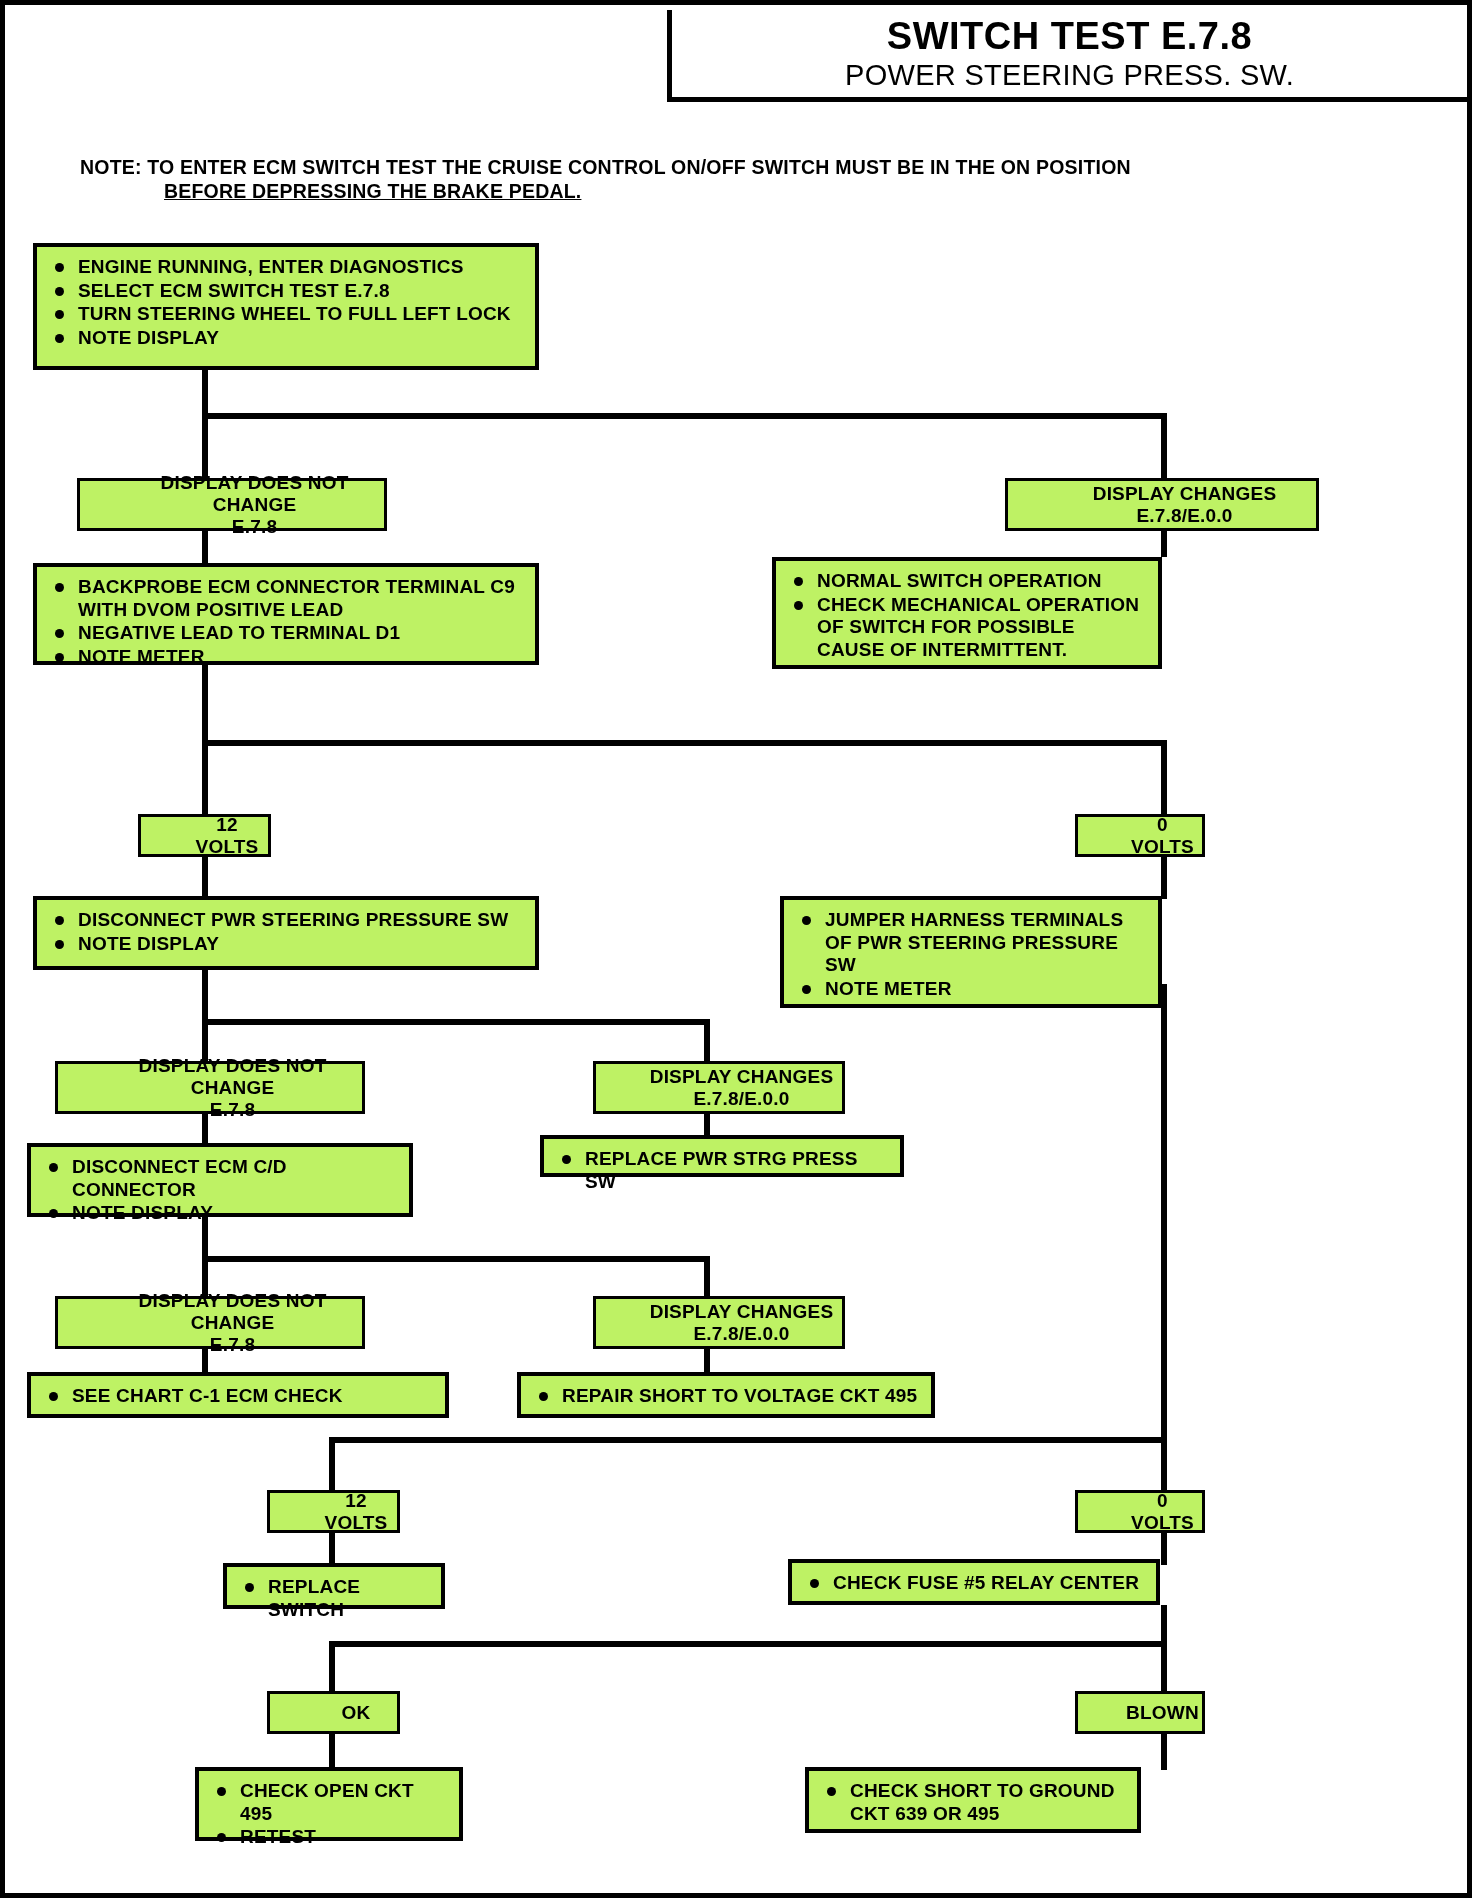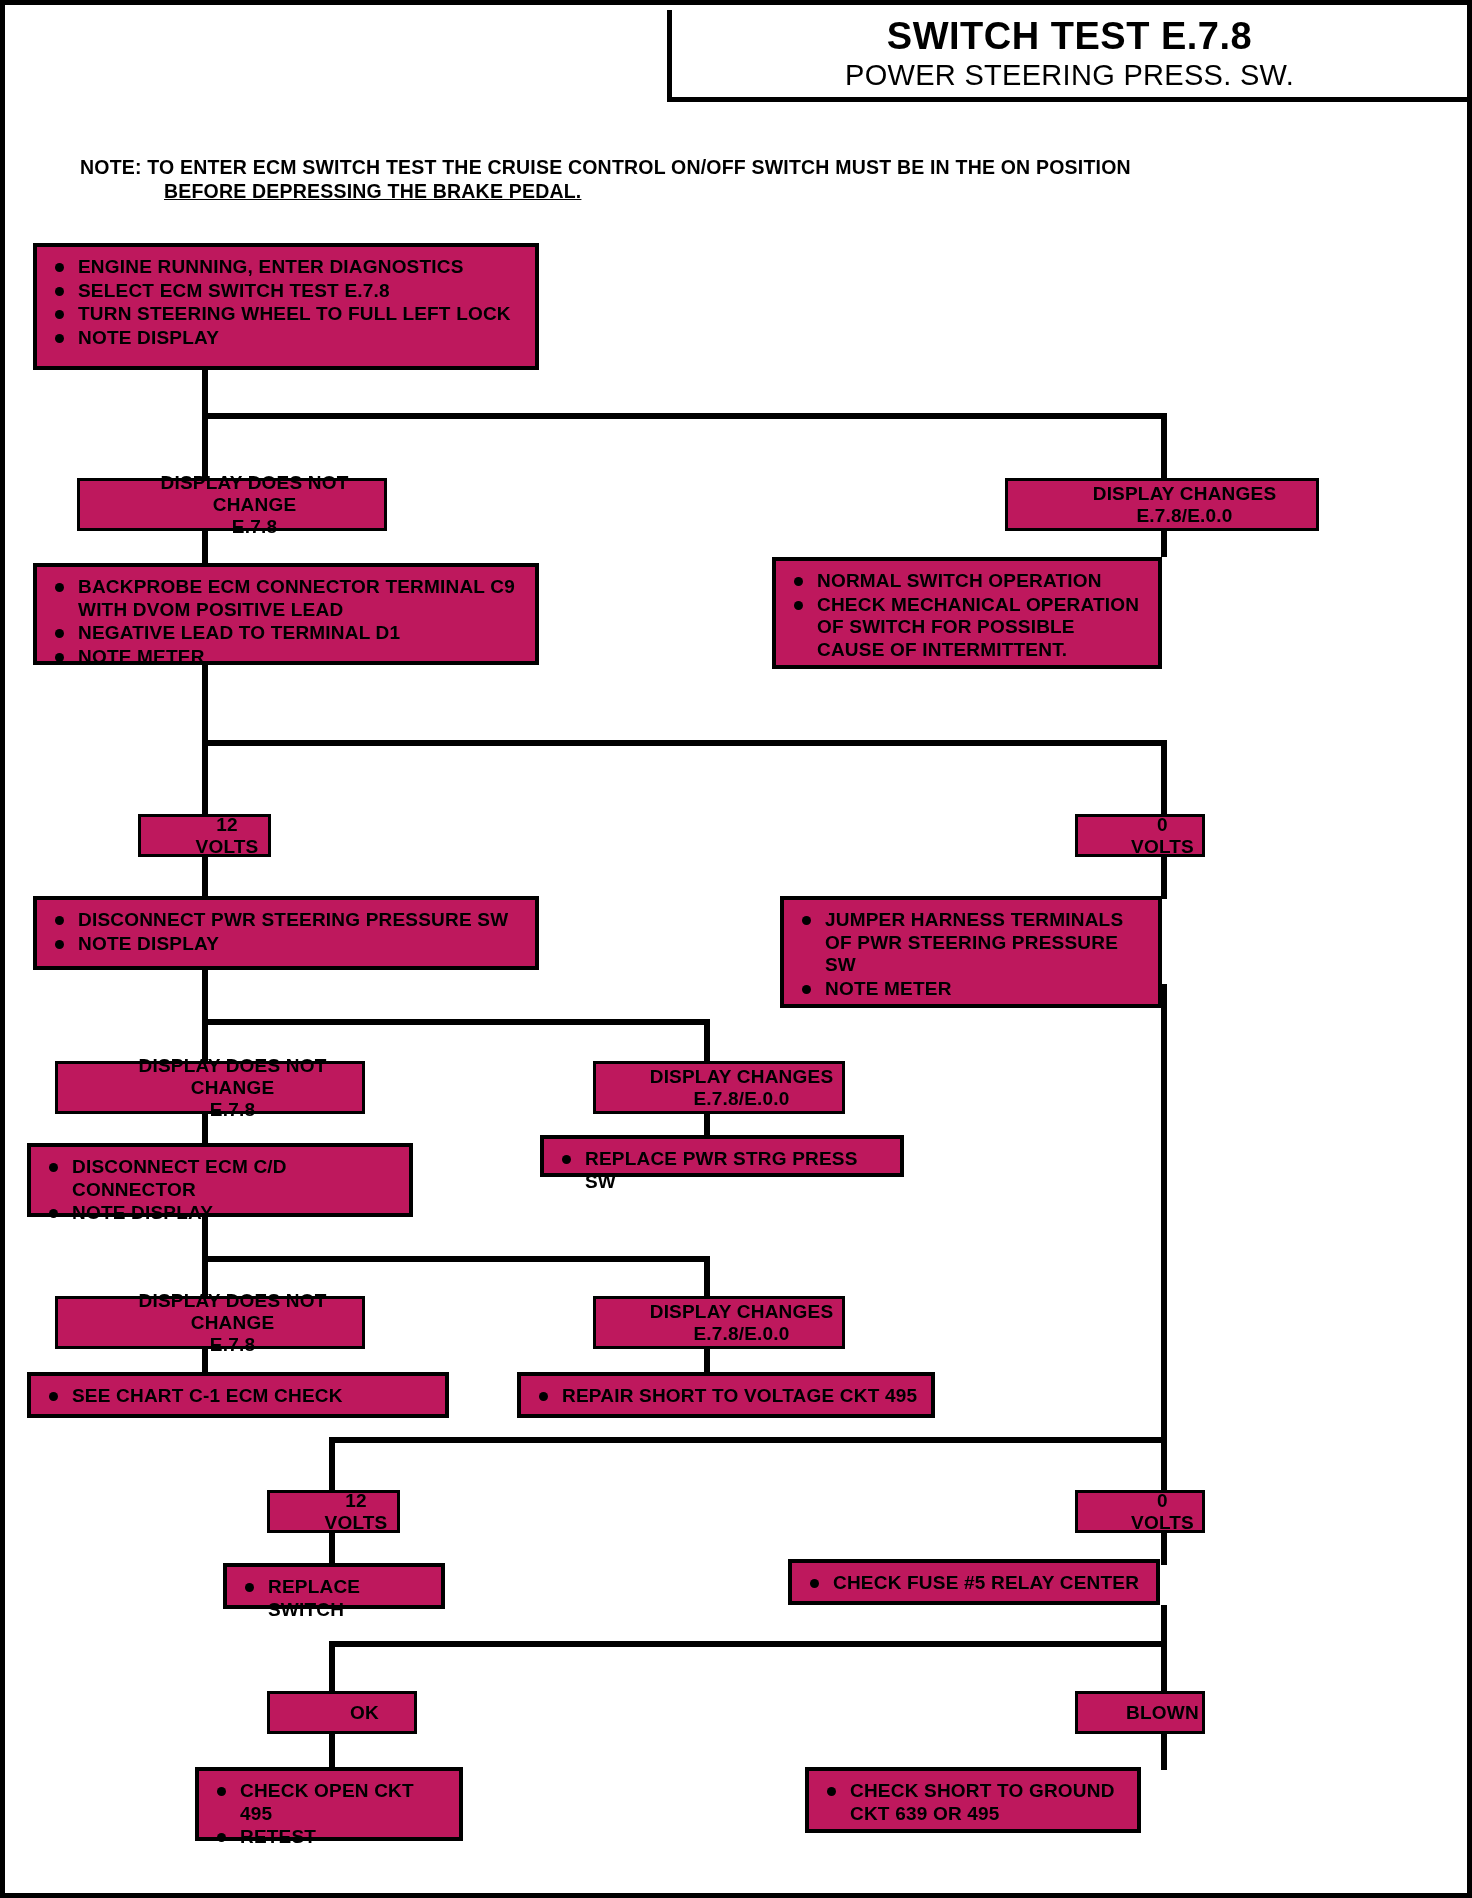--- a/index.html
+++ b/index.html
@@ -28,21 +28,21 @@
   }
   
   .note{
     position:absolute;left:75px;top:150px;width:1290px;
     font-size:19.5px;font-weight:bold;line-height:24px;letter-spacing:.2px;
   }
   .note .l2{display:block;padding-left:84px;text-decoration:underline;}
   
   .box{
     position:absolute;box-sizing:border-box;
-    border:3px solid #000;background:#be185d;
+    border:3px solid #000;background:#bef264;
     font-size:19px;font-weight:bold;letter-spacing:.2px;
   }
   .box.thick{border-width:4px;}
   
   .lbl{
     display:flex;flex-direction:column;align-items:center;justify-content:center;
     text-align:center;line-height:22px;padding-left:45px;
   }
   
   .blist{padding:9px 10px 9px 14px;}
@@ -242,21 +242,21 @@
     <ul>
       <li><span class="dot"></span><span>CHECK FUSE #5 RELAY CENTER</span></li>
     </ul>
   </div>
 
   <div class="ln v" style="left:1156px;top:1600px;width:6px;height:42px;"></div>
   <div class="ln h" style="left:324px;top:1636px;width:838px;height:6px;"></div>
   <div class="ln v" style="left:324px;top:1636px;width:6px;height:52px;"></div>
   <div class="ln v" style="left:1156px;top:1636px;width:6px;height:52px;"></div>
 
-  <div class="box lbl" style="left:262px;top:1686px;width:150px;height:43px;">
+  <div class="box lbl" style="left:262px;top:1686px;width:133px;height:43px;">
     <div>OK</div>
   </div>
 
   <div class="box lbl" style="left:1070px;top:1686px;width:130px;height:43px;">
     <div>BLOWN</div>
   </div>
 
   <div class="ln v" style="left:324px;top:1729px;width:6px;height:36px;"></div>
   <div class="ln v" style="left:1156px;top:1729px;width:6px;height:36px;"></div>
 

